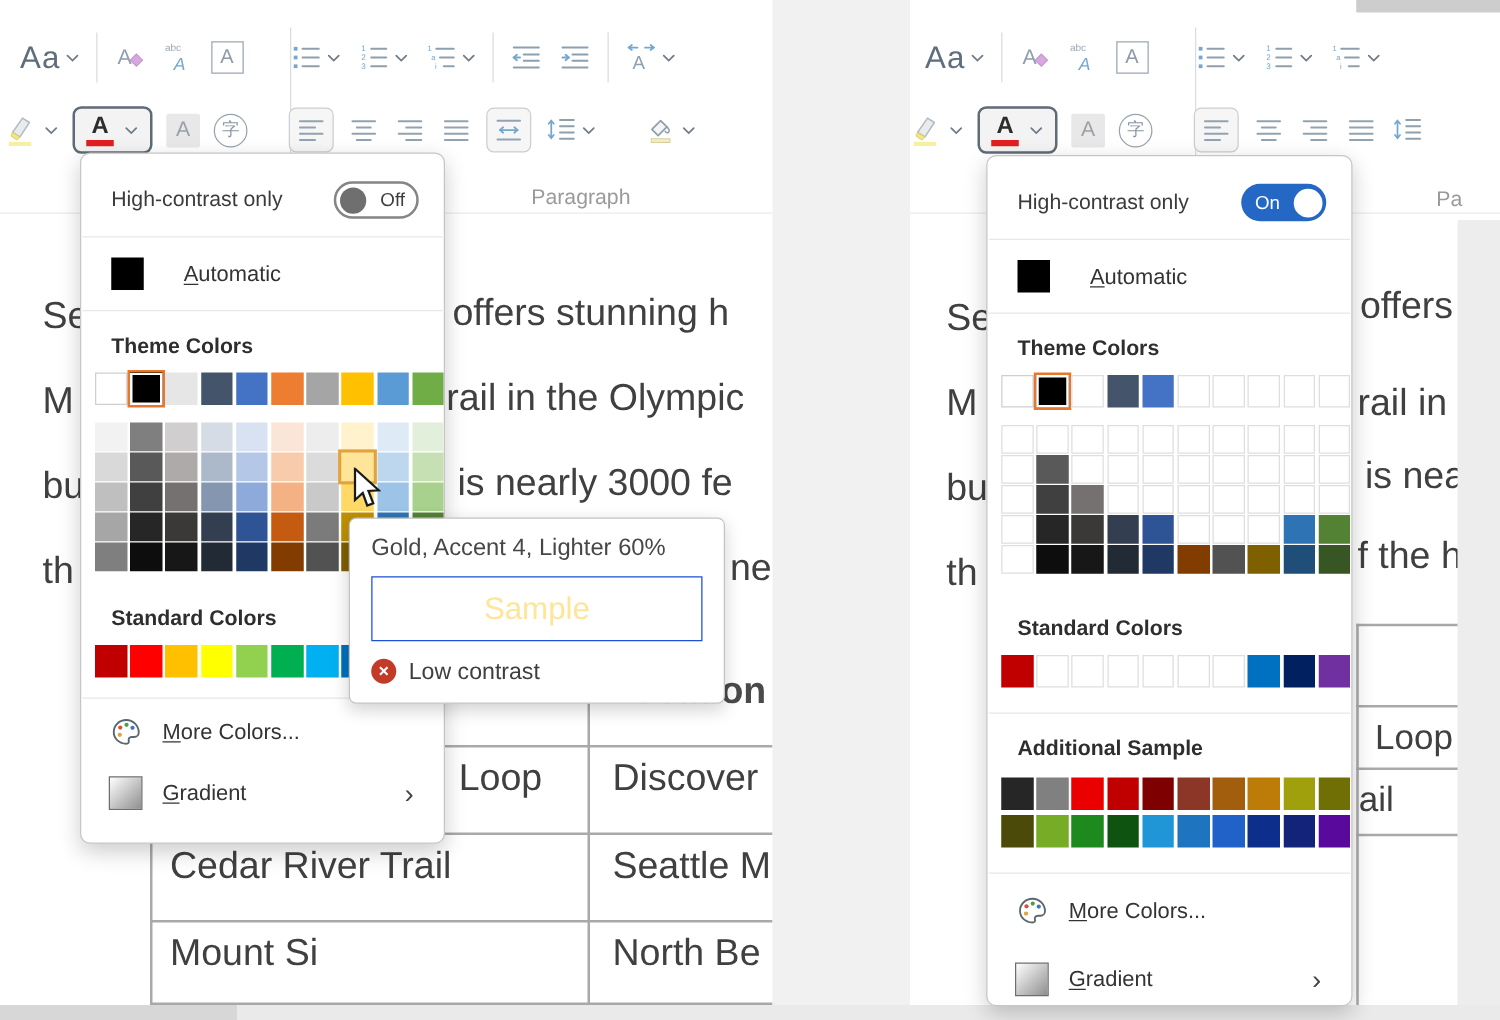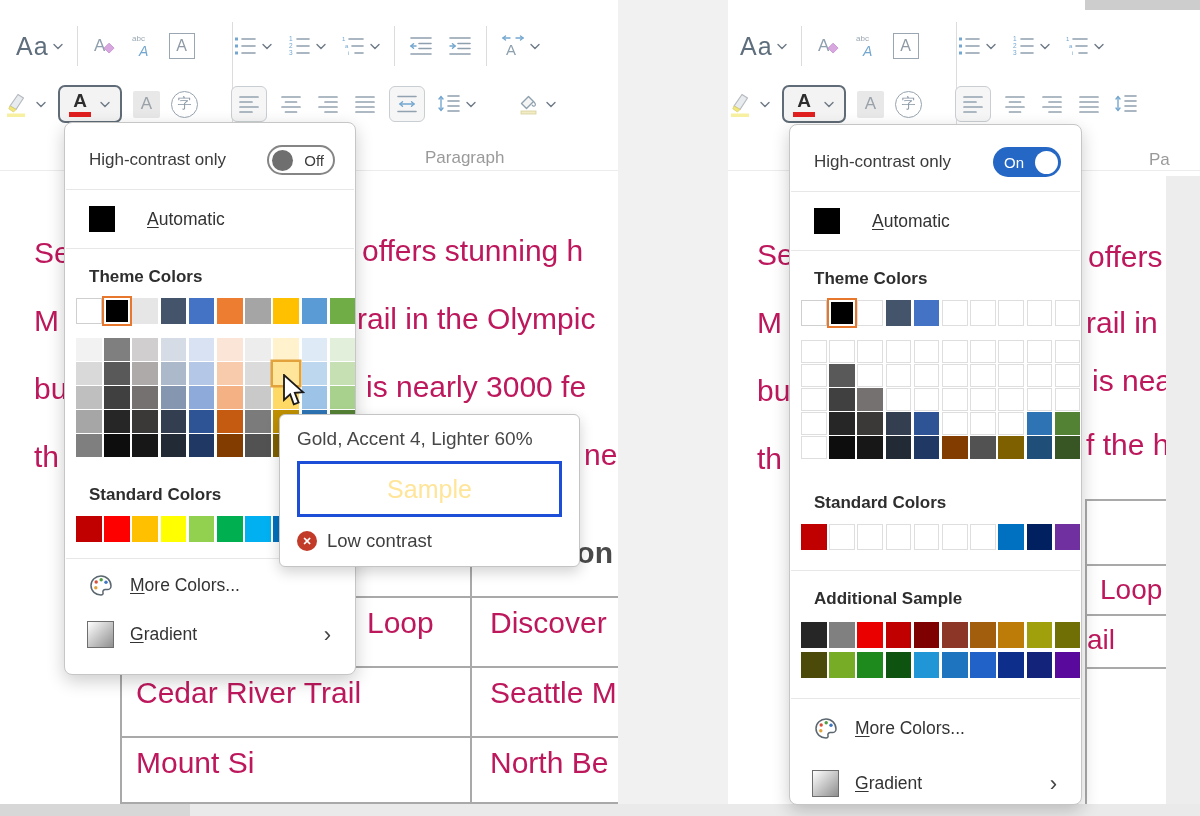--- a/index.html
+++ b/index.html
@@ -32,21 +32,21 @@
   .shadeA{width:27px;height:27px;background:#e8e8e8;border-radius:2px;display:flex;align-items:center;
           justify-content:center;font-size:17px;color:#99a1a9;flex:none;}
   .enclose{width:27px;height:27px;border:1.5px solid #97a3af;border-radius:50%;display:flex;flex:none;
            align-items:center;justify-content:center;font-size:14px;color:#8a97a5;box-sizing:border-box;}
   .charborder{width:26px;height:26px;border:1.5px solid #9aa7b3;display:flex;align-items:center;flex:none;
               justify-content:center;font-size:16px;color:#8e9aa6;box-sizing:border-box;}
   .boxed{border:1.5px solid #c9ced2;border-radius:6px;background:#f6f6f6;padding:4px;}
   .para-label{font-size:17px;color:#9a9a9a;z-index:2;}
 
   
-  .doc{color:#be185d;font-size:30px;white-space:nowrap;z-index:1;}
+  .doc{color:#404040;font-size:30px;white-space:nowrap;z-index:1;}
   .tline{background:#a9a9a9;z-index:1;}
   .thead{color:#4a4a4a;font-weight:bold;font-size:30px;white-space:nowrap;z-index:1;}
 
   
   .dropdown{background:#fff;border:1px solid #c6c6c6;border-radius:8px;z-index:10;box-sizing:border-box;
             box-shadow:0 6px 18px rgba(0,0,0,.20);overflow:hidden;}
   .dd-hc{display:flex;justify-content:space-between;align-items:center;padding:22px 20px 12px 24px;}
   .dd-hc-label{font-size:17px;color:#3b3b3b;}
   .dd-sep{height:1px;background:#e7e7e7;margin:2px 1px;}
   .dd-sep.big{margin-top:16px;}
@@ -82,21 +82,21 @@
   .toggle.off{width:68px;border:2px solid #858585;background:#fff;padding:0 9px 0 3px;
               justify-content:space-between;color:#3d3d3d;}
   .toggle.off .knob{width:21px;height:21px;border-radius:50%;background:#6f6f6f;}
   .toggle.on{width:68px;background:#2567c4;padding:0 3px 0 11px;justify-content:space-between;color:#fff;}
   .toggle.on .knob{width:23px;height:23px;border-radius:50%;background:#fff;}
 
   
   .tooltip{left:279px;top:414px;width:301px;background:#fff;border:1px solid #c4c4c4;border-radius:6px;
            box-shadow:0 5px 14px rgba(0,0,0,.18);z-index:30;padding:13px 17px 14px;box-sizing:border-box;}
   .tt-title{font-size:19px;color:#474747;white-space:nowrap;}
-  .tt-sample{border:3px solid #1d4ed8;height:50px;margin-top:11px;display:flex;align-items:center;
+  .tt-sample{border:1px solid #1d4ed8;height:50px;margin-top:11px;display:flex;align-items:center;
              justify-content:center;font-size:25px;}
   .tt-warn{display:flex;align-items:center;gap:10px;margin-top:13px;font-size:18.5px;color:#3f3f3f;}
   .x-circle{width:20px;height:20px;border-radius:50%;background:#c23a28;color:#fff;font-size:11px;
             font-weight:bold;display:flex;align-items:center;justify-content:center;flex:none;}
   .cursor{z-index:40;}
 </style>
 </head>
 <body>
 
 <div class="abs gutter"></div>
@@ -556,21 +556,21 @@
 <div class="abs doc" style="left:490px;top:606px;">Discover</div>
 <div class="abs doc" style="left:136px;top:676px;">Cedar River Trail</div>
 <div class="abs doc" style="left:490px;top:676px;">Seattle M</div>
 <div class="abs doc" style="left:136px;top:746px;">Mount Si</div>
 <div class="abs doc" style="left:490px;top:746px;">North Be</div>
 
 <div class="abs doc" style="left:757px;top:238px;">Se</div>
 <div class="abs doc" style="left:757px;top:306px;">M</div>
 <div class="abs doc" style="left:757px;top:374px;">bu</div>
 <div class="abs doc" style="left:757px;top:442px;">th</div>
-<div class="abs doc" style="left:1088px;top:240px;">offers</div>
+<div class="abs doc" style="left:1088px;top:228px;">offers</div>
 <div class="abs doc" style="left:1086px;top:306px;">rail in</div>
 <div class="abs doc" style="left:1092px;top:364px;">is nea</div>
 <div class="abs doc" style="left:1086px;top:428px;">f the h</div>
 
 <div class="abs tline" style="left:1085px;top:499px;width:2px;height:305px;"></div>
 <div class="abs tline" style="left:1085px;top:499px;width:115px;height:2px;"></div>
 <div class="abs tline" style="left:1085px;top:564px;width:115px;height:2px;"></div>
 <div class="abs tline" style="left:1085px;top:614px;width:115px;height:2px;"></div>
 <div class="abs tline" style="left:1085px;top:667px;width:115px;height:2px;"></div>
 <div class="abs doc" style="left:1100px;top:574px;font-size:28px;">Loop</div>

